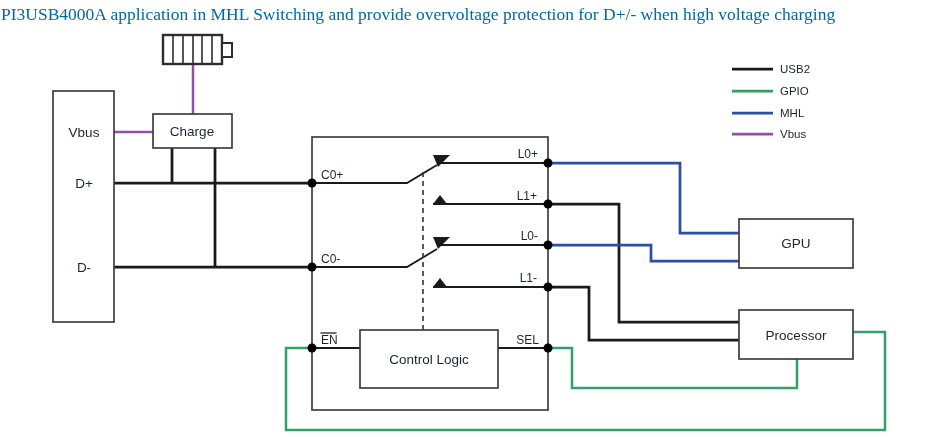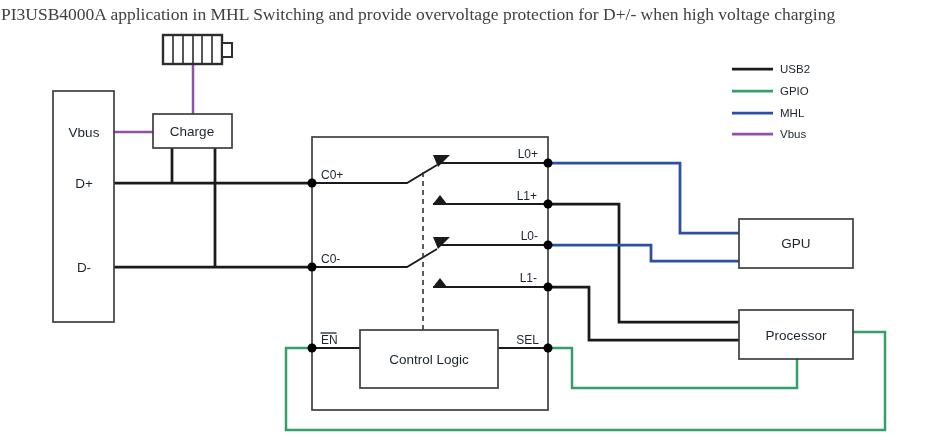--- a/index.html
+++ b/index.html
@@ -11,21 +11,21 @@
     font-family: "Liberation Sans", sans-serif;
     overflow: hidden;
   }
   .title {
     position: absolute;
     left: 1px;
     top: 4px;
     width: 947px;
     font-family: "Liberation Serif", "DejaVu Serif", serif;
     font-size: 17.5px;
-    color: #404040;
+    color: #0369a1;
     white-space: nowrap;
   }
   svg { position: absolute; left: 0; top: 0; }
   svg text {
     font-family: "Liberation Sans", sans-serif;
     fill: #1a2430;
   }
   .blk-label { font-size: 13.5px; }
   .pin-label { font-size: 12px; }
   .legend-label { font-size: 11.5px; }

